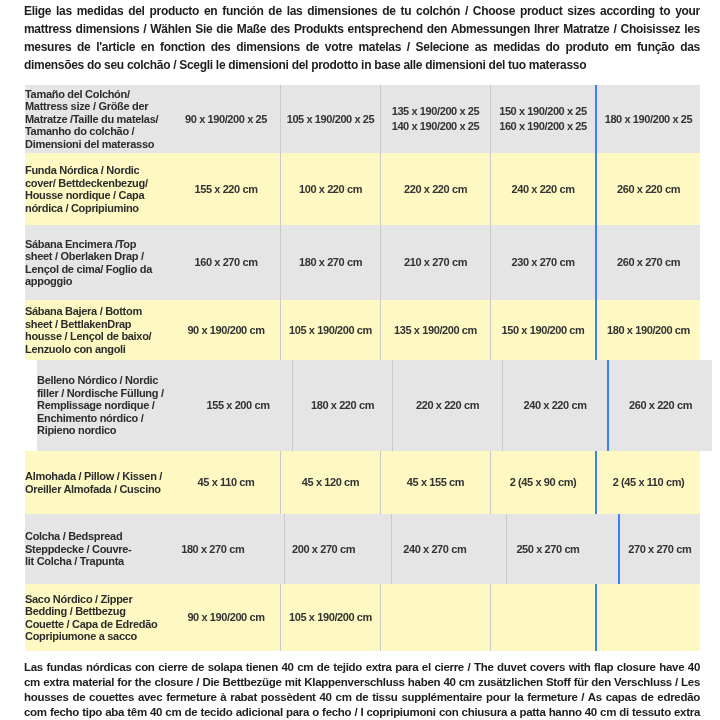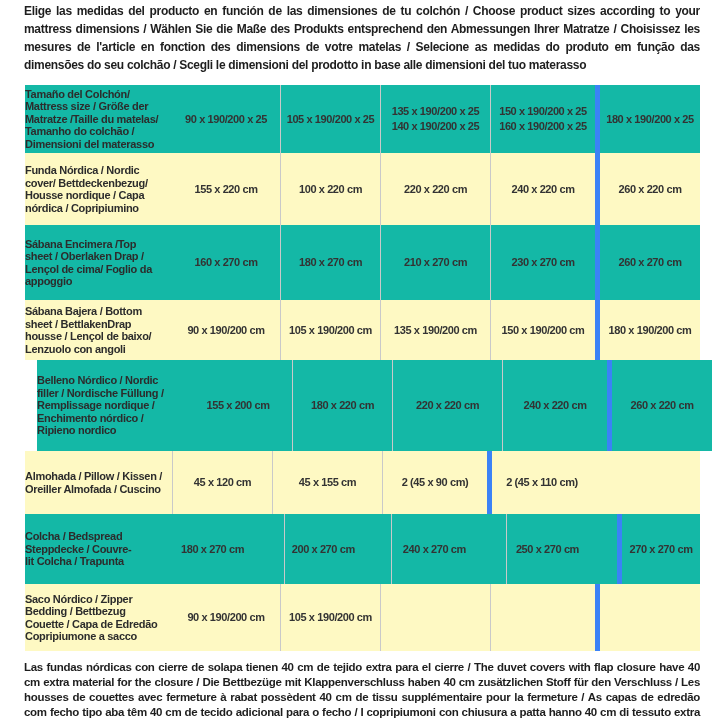--- a/index.html
+++ b/index.html
@@ -15,21 +15,21 @@
     width:676px;height:74px;overflow:hidden;
     font-size:12px;font-weight:700;line-height:18px;
     letter-spacing:-0.3px;color:#1e1e1e;
     text-align:justify;
   }
   .sizetable{
     margin-left:25px;margin-top:9px;width:675px;
     display:block;
   }
   .trow{display:flex;width:675px;}
-  .trow.alt{background:#14b8a6;}
+  .trow.alt{background:#e5e5e5;}
   .trow.plain{background:#fef9c3;}
   .cell{
     box-sizing:border-box;
     display:flex;align-items:center;
   }
   .label-cell{
     width:147px;padding-right:8px;
     justify-content:flex-start;
     font-size:11px;font-weight:700;line-height:12.5px;
     letter-spacing:-0.3px;color:#2c2c2c;
@@ -37,21 +37,21 @@
   .val-cell{
     justify-content:center;text-align:center;
     font-size:11px;font-weight:700;
     letter-spacing:-0.4px;color:#333333;
     white-space:pre;line-height:15px;
   }
   .c1{width:108px;}
   .c2{width:100px;border-left:1px solid #c9c9c9;}
   .c3{width:110px;border-left:1px solid #c9c9c9;}
   .c4{width:105px;border-left:1px solid #c9c9c9;}
-  .c5{width:105px;border-left:5px solid #3b82f6;}
+  .c5{width:105px;border-left:2px solid #3b82f6;}
   .r1{height:68px;}
   .r2{height:72px;}
   .r3{height:75px;}
   .r4{height:60px;}
   .r5{height:91px;margin-left:12px;}
   .r6{height:63px;}
   .r7{height:70px;gap:29px;}
   .r8{height:67px;justify-content:flex-end;}
   .footer{
     margin:9px 22px 0 24px;width:676px;
@@ -111,20 +111,21 @@
       <div class="cell label-cell">Belleno Nórdico / Nordic filler / Nordische Füllung / Remplissage nordique / Enchimento nórdico / Ripieno nordico</div>
       <div class="cell val-cell c1">155 x 200 cm</div>
       <div class="cell val-cell c2">180 x 220 cm</div>
       <div class="cell val-cell c3">220 x 220 cm</div>
       <div class="cell val-cell c4">240 x 220 cm</div>
       <div class="cell val-cell c5">260 x 220 cm</div>
     </div>
 
     <div class="trow plain r6">
       <div class="cell label-cell">Almohada  / Pillow / Kissen / Oreiller Almofada / Cuscino</div>
+      <div class="cell val-cell c1">45 x 110 cm</div>
       <div class="cell val-cell c2">45 x 120 cm</div>
       <div class="cell val-cell c3">45 x 155 cm</div>
       <div class="cell val-cell c4">2 (45 x 90 cm)</div>
       <div class="cell val-cell c5">2 (45 x 110 cm)</div>
     </div>
 
     <div class="trow alt r7">
       <div class="cell label-cell">Colcha / Bedspread Steppdecke / Couvre-lit Colcha / Trapunta</div>
       <div class="cell val-cell c1">180 x 270 cm</div>
       <div class="cell val-cell c2">200 x 270 cm</div>

